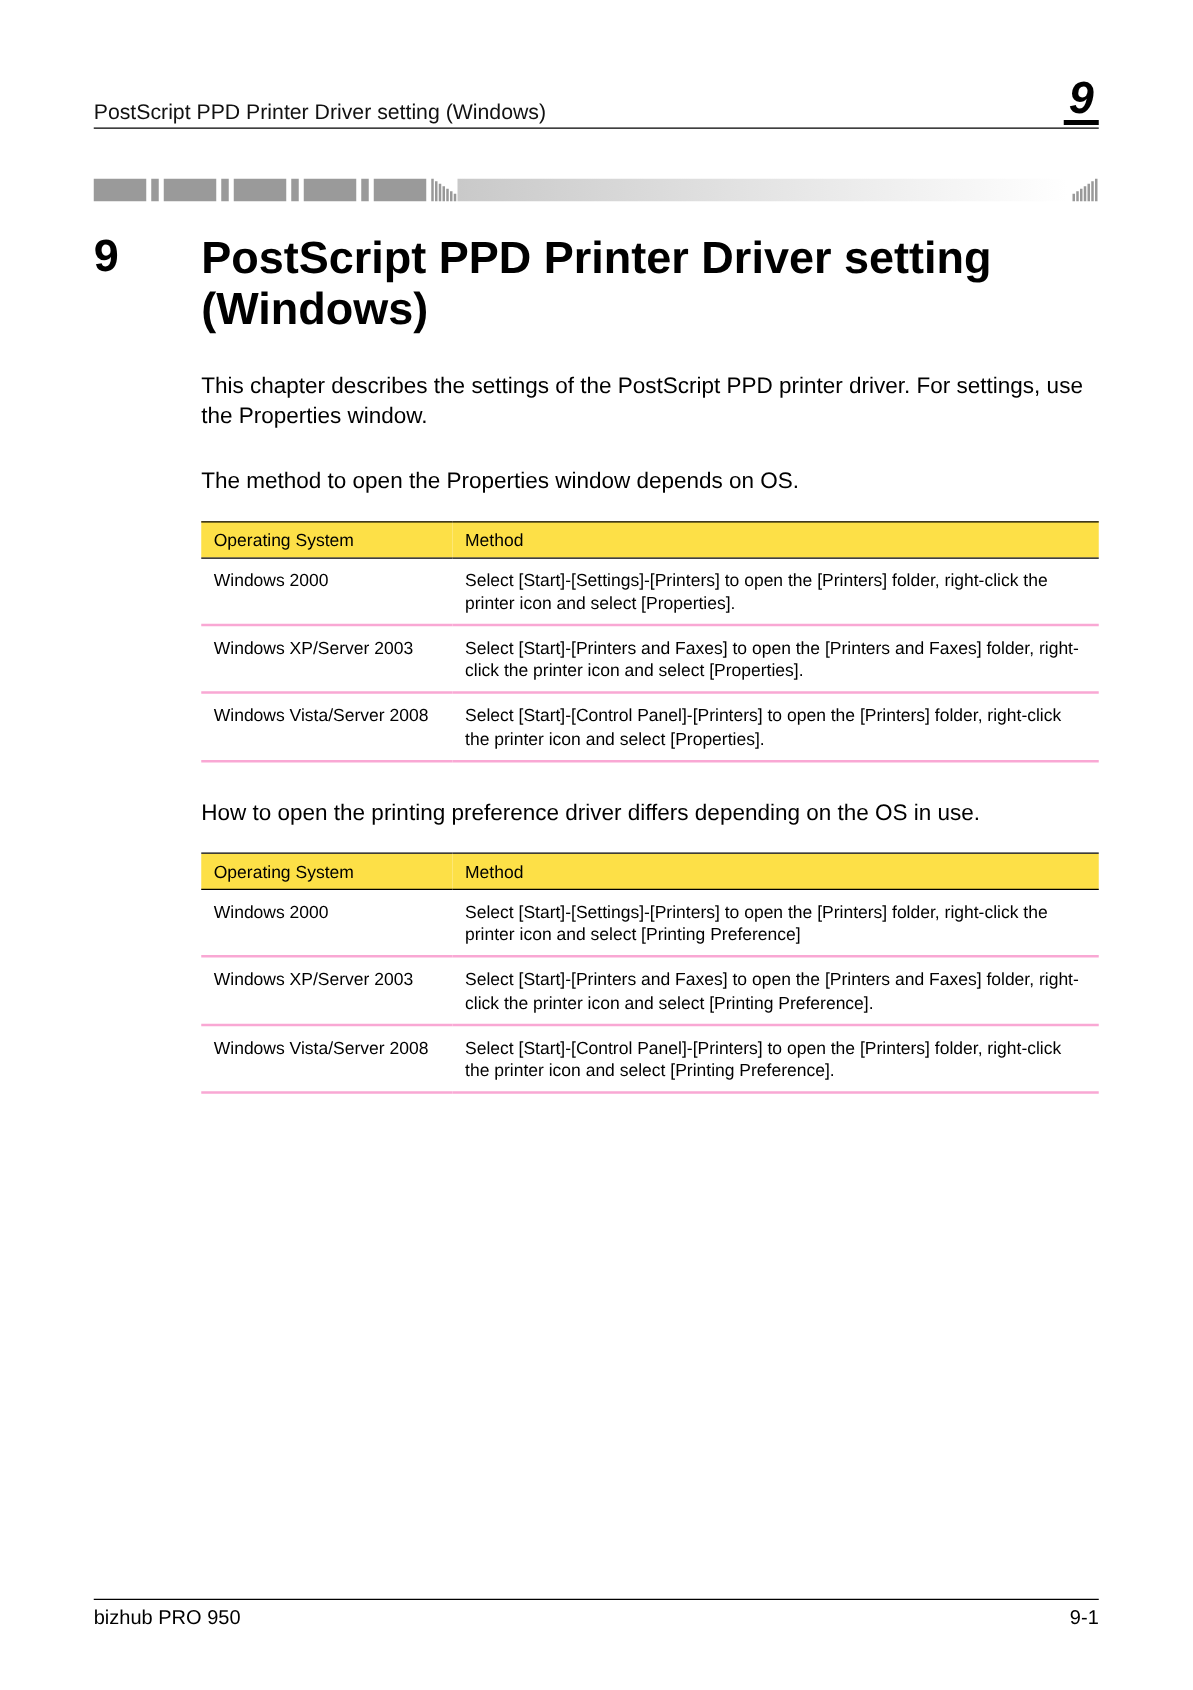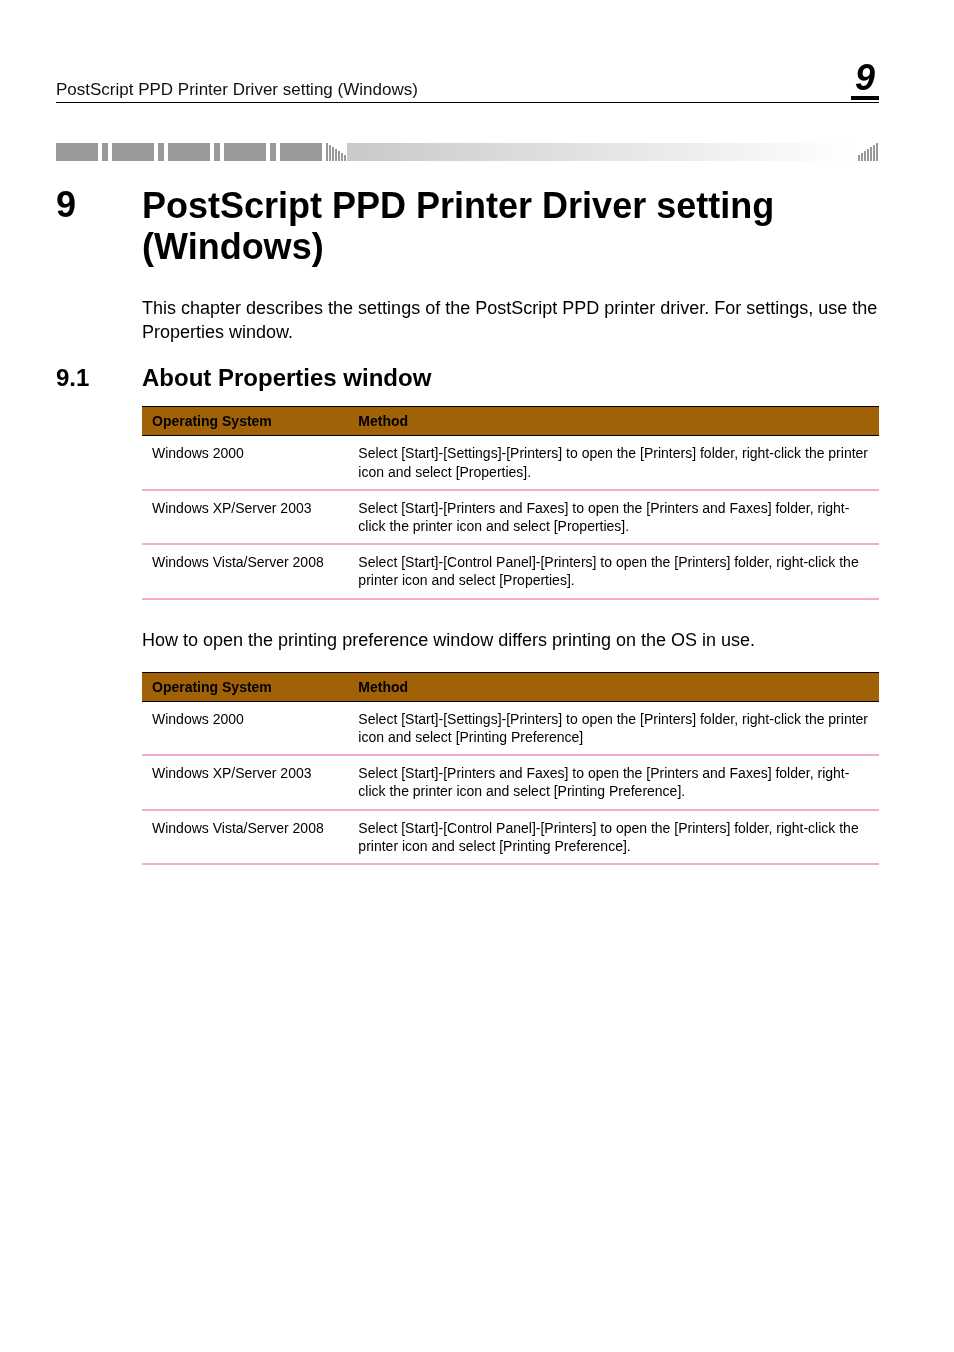--- a/index.html
+++ b/index.html
@@ -6,21 +6,21 @@
     margin: 0;
     padding: 0;
     font-family: Arial, Helvetica, sans-serif;
     background: #fff;
     width: 954px;
     height: 1352px;
     position: relative;
     color: #000;
   }
   .page {
-    padding: 60px 75px 0 56px;
+    padding: 60px 75px 0 75px;
     box-sizing: border-box;
     height: 100%;
     position: relative;
   }
   .header-row {
     display: flex;
     justify-content: space-between;
     align-items: flex-end;
     border-bottom: 1.5px solid #000;
     padding-bottom: 2px;
@@ -103,23 +103,23 @@
     font-weight: bold;
   }
   table {
     margin-left: 86px;
     width: calc(100% - 86px);
     border-collapse: collapse;
     margin-bottom: 16px;
     font-size: 14px;
   }
   thead th {
-    background: #a16207;
+    background: #fde047;
     text-align: left;
-    font-weight: bold;
+    font-weight: normal;
     padding: 6px 10px;
     border-top: 1px solid #000;
     border-bottom: 1px solid #000;
     margin-left: 19px;
   }
   tbody td {
     padding: 8px 10px;
     border-bottom: 2px solid #f9a8d4;
     vertical-align: top;
     line-height: 1.3;
@@ -183,25 +183,22 @@
     </div>
   </div>
 
   <div class="chapter-row">
     <div class="chapter-num">9</div>
     <div class="chapter-title">PostScript PPD Printer Driver setting (Windows)</div>
   </div>
 
   <div class="body-text">This chapter describes the settings of the PostScript PPD printer driver. For settings, use the Properties window.</div>
 
-  <div class="section-row">
-    <div class="section-num">9.1</div>
-    <div class="section-title">About Properties window</div>
-  </div>
-
+
+  <div class="body-text">The method to open the Properties window depends on OS.</div>
 
   <table>
     <thead>
       <tr>
         <th class="col-os">Operating System</th>
         <th>Method</th>
       </tr>
     </thead>
     <tbody>
       <tr>
@@ -212,21 +209,21 @@
         <td>Windows XP/Server 2003</td>
         <td>Select [Start]-[Printers and Faxes] to open the [Printers and Faxes] folder, right-click the printer icon and select [Properties].</td>
       </tr>
       <tr>
         <td>Windows Vista/Server 2008</td>
         <td>Select [Start]-[Control Panel]-[Printers] to open the [Printers] folder, right-click the printer icon and select [Properties].</td>
       </tr>
     </tbody>
   </table>
 
-  <div class="body-text">How to open the printing preference window differs printing on the OS in use.</div>
+  <div class="body-text">How to open the printing preference driver differs depending on the OS in use.</div>
 
   <table>
     <thead>
       <tr>
         <th class="col-os">Operating System</th>
         <th>Method</th>
       </tr>
     </thead>
     <tbody>
       <tr>
@@ -237,14 +234,18 @@
         <td>Windows XP/Server 2003</td>
         <td>Select [Start]-[Printers and Faxes] to open the [Printers and Faxes] folder, right-click the printer icon and select [Printing Preference].</td>
       </tr>
       <tr>
         <td>Windows Vista/Server 2008</td>
         <td>Select [Start]-[Control Panel]-[Printers] to open the [Printers] folder, right-click the printer icon and select [Printing Preference].</td>
       </tr>
     </tbody>
   </table>
 
+  <div class="footer">
+    <span>bizhub PRO 950</span>
+    <span>9-1</span>
+  </div>
 
 </div>
 
 </body></html>

